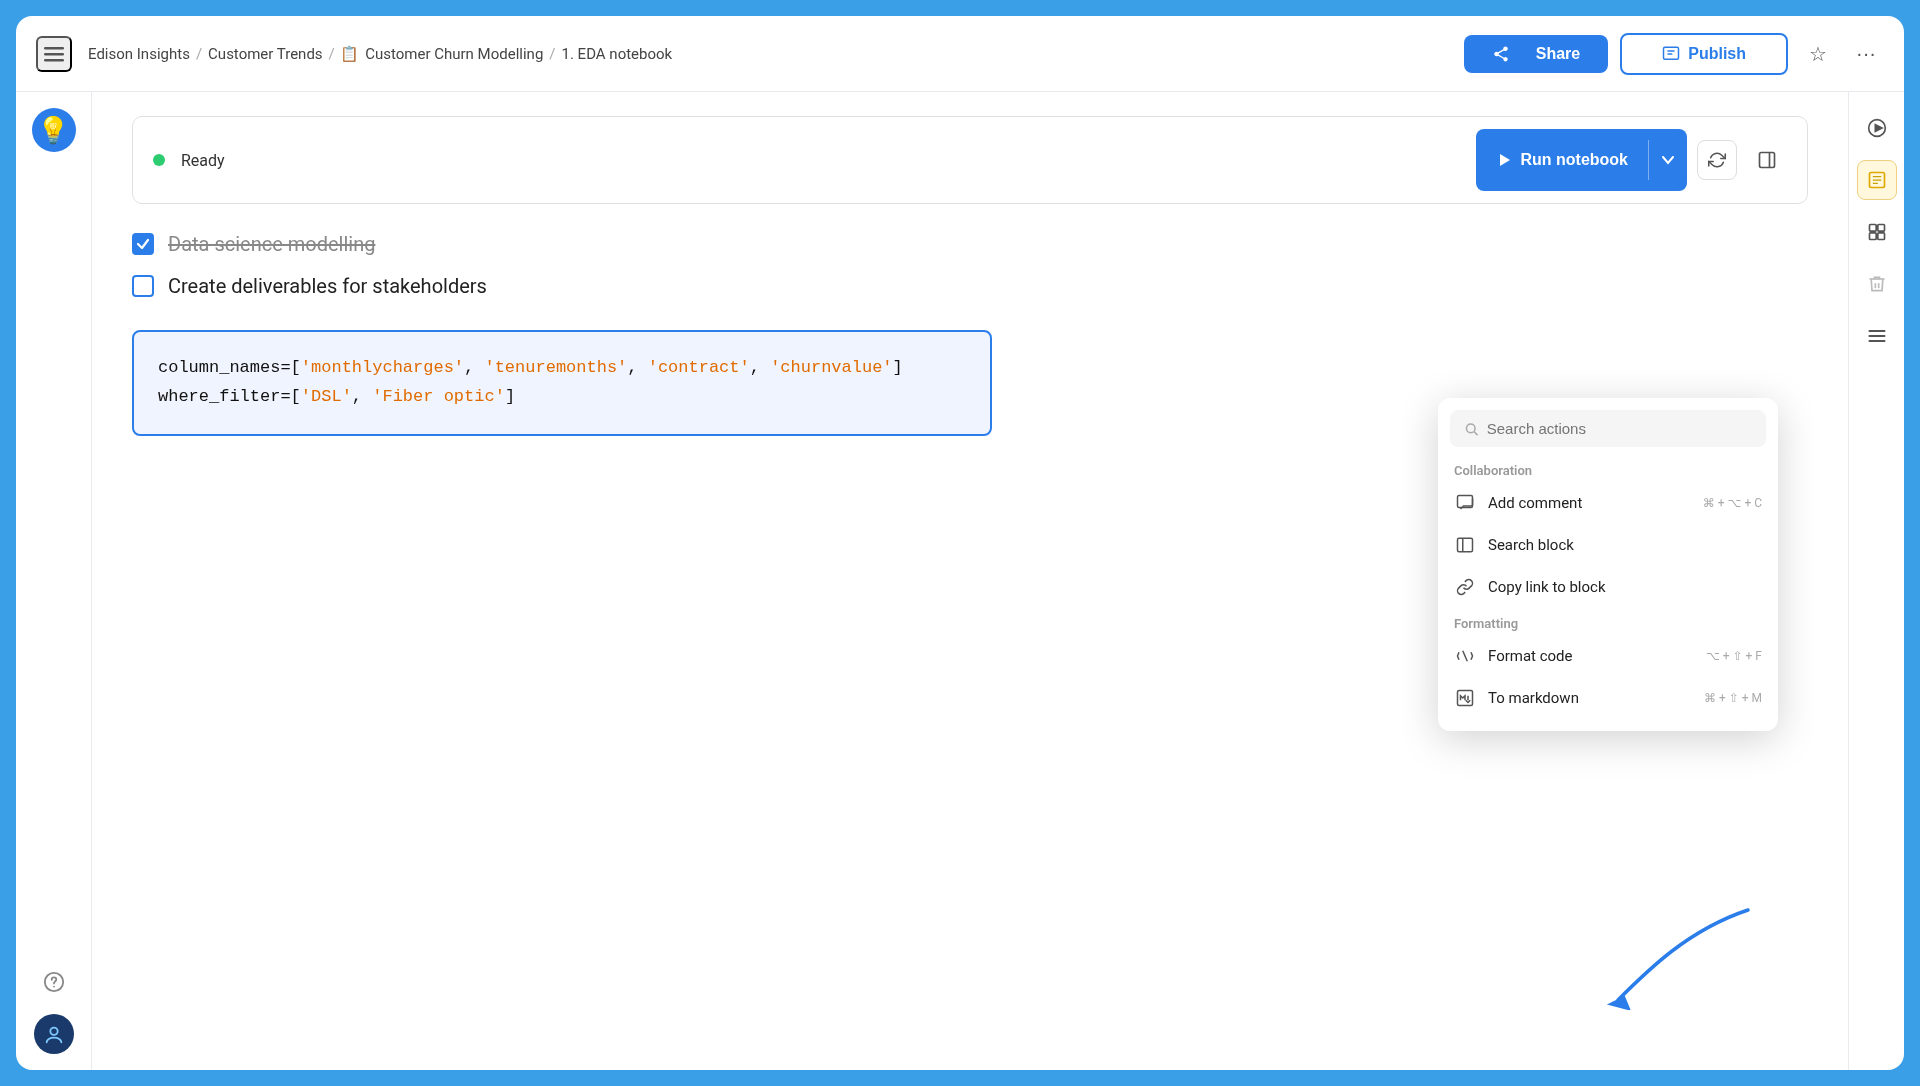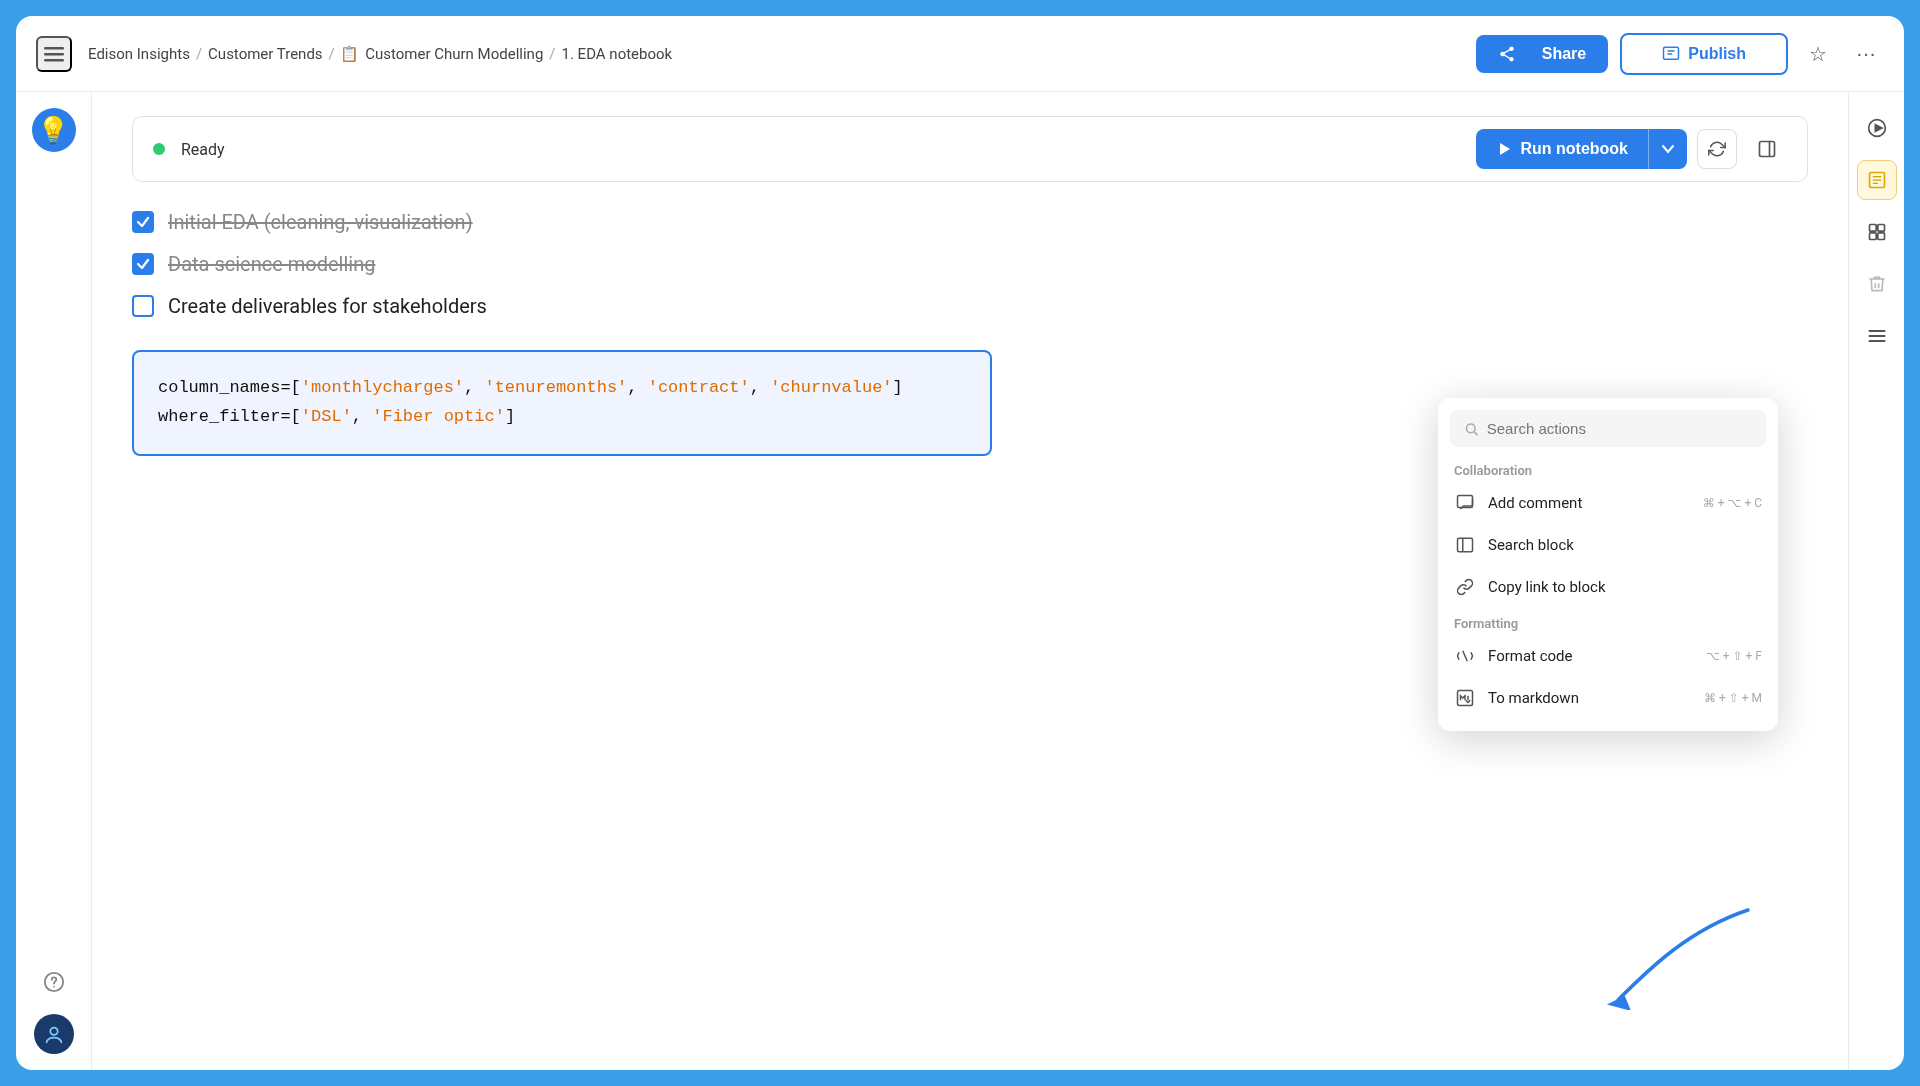--- a/index.html
+++ b/index.html
@@ -58,21 +58,21 @@
     .header-actions {
       display: flex;
       align-items: center;
       gap: 12px;
     }
     .btn-share {
       background: #2b7de9;
       color: #fff;
       border: none;
       border-radius: 8px;
-      padding: 10px 22px;
+      padding: 10px 28px;
       font-size: 16px;
       font-weight: 600;
       cursor: pointer;
       display: flex;
       align-items: flex-end;
       gap: 26px;
     }
     .btn-share svg { width: 18px; height: 18px; fill: #fff; }
     .btn-publish {
       background: #fff;
@@ -191,21 +191,21 @@
       width: 12px;
       height: 12px;
       border-radius: 50%;
       background: #2ecc71;
     }
     .run-notebook-btn {
       background: #2b7de9;
       color: #fff;
       border: none;
       border-radius: 8px;
-      padding: 0 0;
+      padding: 11px 0;
       font-size: 16px;
       font-weight: 600;
       cursor: pointer;
       display: flex;
       align-items: center;
       overflow: hidden;
     }
     .run-notebook-main {
       padding: 0 20px;
       display: flex;
@@ -509,28 +509,20 @@
             <svg width="20" height="20" viewBox="0 0 24 24" fill="none" stroke="#555" stroke-width="2">
               <rect x="3" y="3" width="18" height="18" rx="2"></rect>
               <line x1="15" y1="3" x2="15" y2="21"></line>
             </svg>
           </button>
         </div>
       </div>
 
 
       <div class="checklist">
-        <div class="checklist-item">
-          <div class="checkbox">
-            <svg viewBox="0 0 14 14" fill="none">
-              <polyline points="2,7 6,11 12,3" stroke="white" stroke-width="2.2" stroke-linecap="round" stroke-linejoin="round"></polyline>
-            </svg>
-          </div>
-          <span class="checklist-text-done">Initial EDA (cleaning, visualization)</span>
-        </div>
         <div class="checklist-item">
           <div class="checkbox">
             <svg viewBox="0 0 14 14" fill="none">
               <polyline points="2,7 6,11 12,3" stroke="white" stroke-width="2.2" stroke-linecap="round" stroke-linejoin="round"></polyline>
             </svg>
           </div>
           <span class="checklist-text-done">Data science modelling</span>
         </div>
         <div class="checklist-item">
           <div class="checkbox empty"></div>

